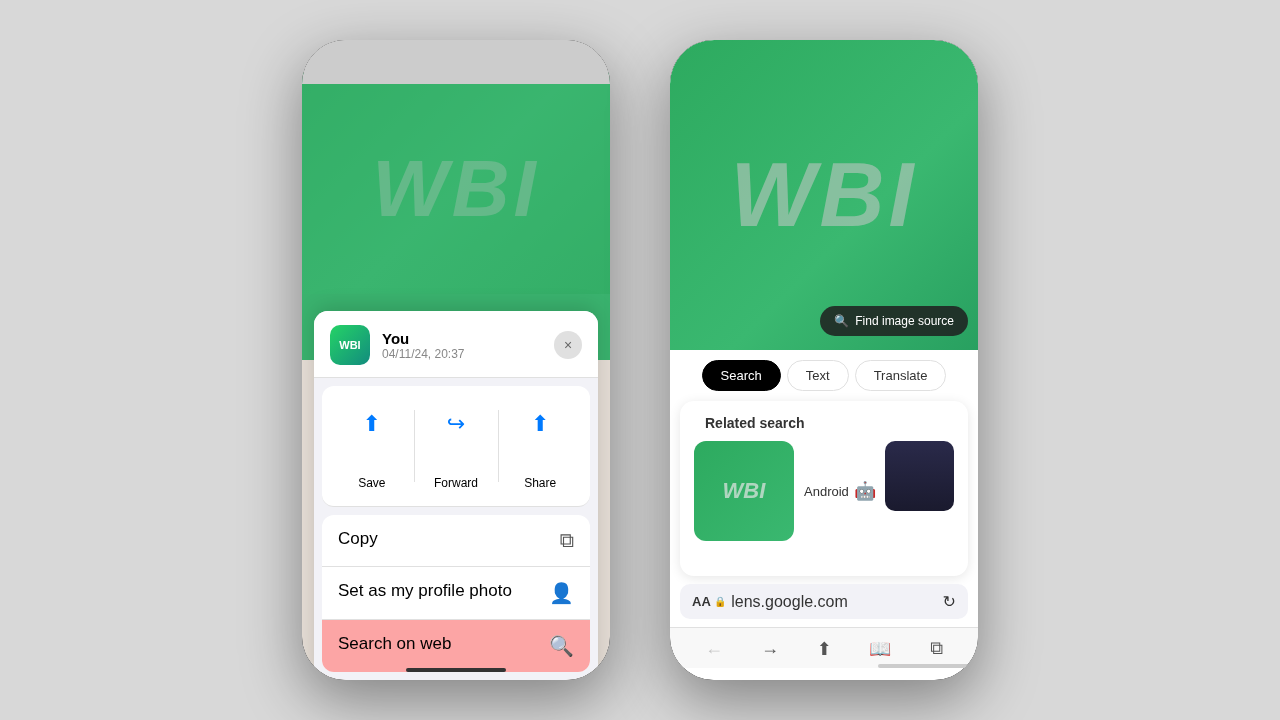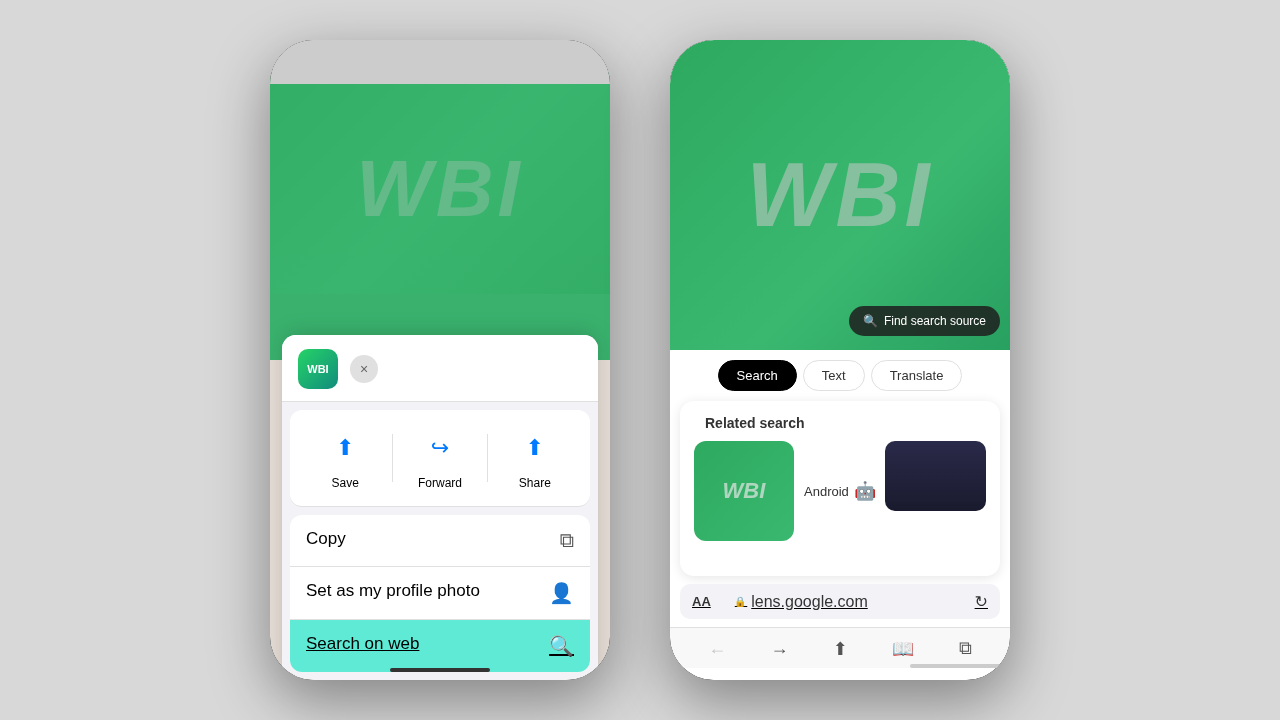--- a/index.html
+++ b/index.html
@@ -11,21 +11,21 @@
       display: flex;
       align-items: center;
       justify-content: center;
       gap: 60px;
       font-family: -apple-system, BlinkMacSystemFont, 'Helvetica Neue', sans-serif;
       overflow: hidden;
     }
 
     
     .phone {
-      width: 340px;
+      width: 308px;
       height: 640px;
       background: #1a1a1a;
       border-radius: 44px;
       position: relative;
       box-shadow: 0 20px 60px rgba(0,0,0,0.4);
       overflow: hidden;
       display: flex;
       flex-direction: column;
     }
 
@@ -166,20 +166,21 @@
       align-items: center;
       justify-content: center;
       font-size: 22px;
       color: #007aff;
     }
 
     .action-btn-label {
       font-size: 12px;
       color: #000;
       font-weight: 400;
+      margin-top: 24px;
     }
 
     .action-divider {
       width: 0.5px;
       background: #e0e0e0;
       margin: 8px 0;
     }
 
     
     .menu-list {
@@ -196,22 +197,21 @@
       padding: 14px 16px;
       border-bottom: 0.5px solid #e0e0e0;
       cursor: pointer;
     }
 
     .menu-item:last-child {
       border-bottom: none;
     }
 
     .menu-item.highlighted {
-      background: #5eead4;
-      text-decoration: underline;
+      background: #fca5a5;
     }
 
     .menu-item-label {
       font-size: 17px;
       color: #000;
       font-weight: 400;
     }
 
     .menu-item-icon {
       font-size: 20px;
@@ -375,24 +375,23 @@
       height: 100%;
       background: linear-gradient(to bottom, #2a2a4a, #1a1a2e);
     }
 
     
     .lens-browser-bar {
       background: #f2f2f7;
       padding: 8px 12px;
       display: flex;
       align-items: center;
-      gap: 24px;
+      gap: 4px;
       margin: 8px 10px 0;
       border-radius: 10px;
-      text-decoration: underline;
     }
 
     .aa-label {
       font-size: 13px;
       font-weight: 600;
       color: #333;
     }
 
     .url-bar {
       flex: 1;
@@ -448,20 +447,24 @@
       <div class="wbi-image-area">
         <span class="wbi-text-large">WBI</span>
       </div>
 
       <div class="context-sheet">
 
         <div class="sheet-header">
           <div class="wbi-icon">
             <span>WBI</span>
           </div>
+          <div class="sheet-header-info">
+            <div class="sheet-sender">You</div>
+            <div class="sheet-time">04/11/24, 20:37</div>
+          </div>
           <div class="sheet-close">×</div>
         </div>
 
         <div class="action-row">
           <div class="action-btn">
             <div class="action-icon-circle">⬆</div>
             <span class="action-btn-label">Save</span>
           </div>
           <div class="action-divider"></div>
           <div class="action-btn">
@@ -499,21 +502,21 @@
 
 <div class="phone">
   <div class="phone-screen">
     <div class="phone2-screen">
 
       <div class="lens-image-area">
         <span class="wbi-text-lens">WBI</span>
 
         <div class="find-image-btn">
           <span>🔍</span>
-          <span>Find search source</span>
+          <span>Find image source</span>
         </div>
       </div>
 
       <div class="lens-tabs">
         <div class="lens-tab active">Search</div>
         <div class="lens-tab">Text</div>
         <div class="lens-tab">Translate</div>
       </div>
 
       <div class="lens-results">

